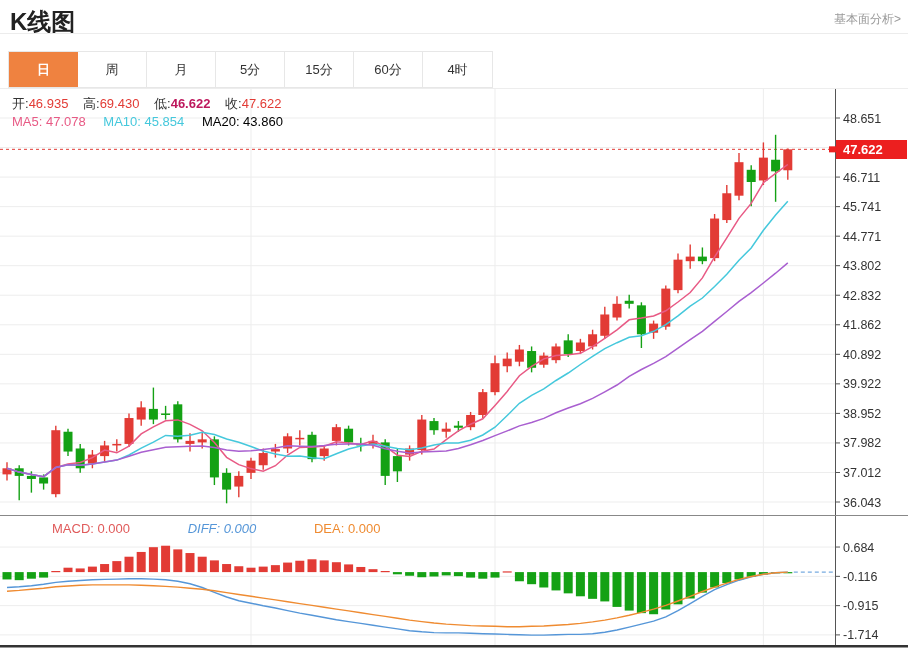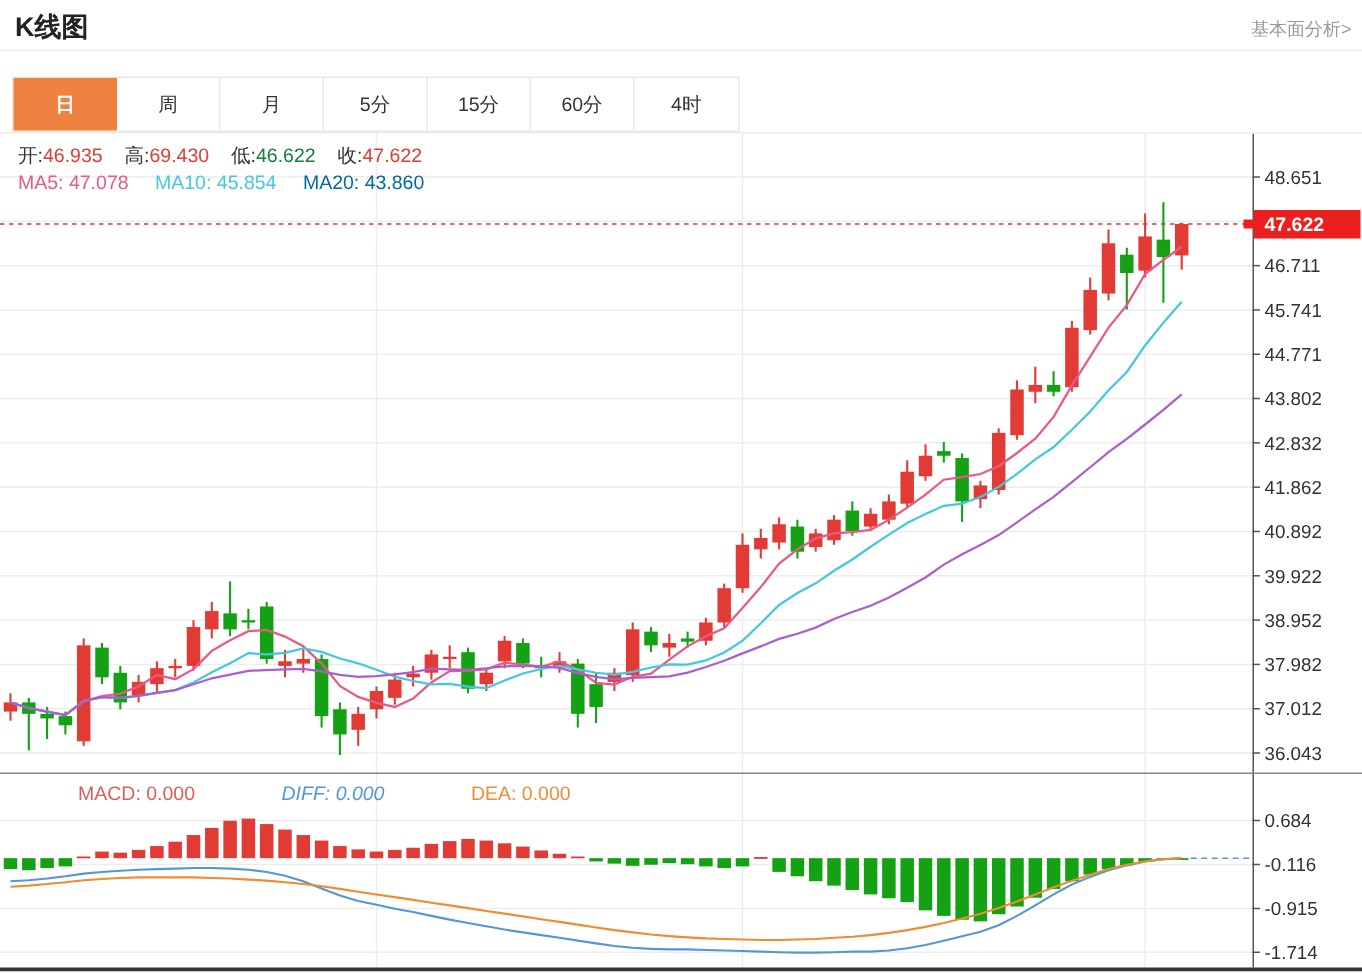--- a/index.html
+++ b/index.html
@@ -1,18 +1,18 @@
 <!DOCTYPE html>
 <html><head>
 <meta charset="utf-8">
 <style>
   html,body{margin:0;padding:0;background:#fff;}
   .app{position:relative;width:908px;height:649px;background:#fff;overflow:hidden;
        font-family:"Liberation Sans","DejaVu Sans",sans-serif;}
-  .title{position:absolute;left:10px;top:6px;font-size:18px;font-weight:bold;color:#222;}
+  .title{position:absolute;left:10px;top:6px;font-size:24px;font-weight:bold;color:#222;}
   .header-line{position:absolute;left:0;top:33px;width:908px;height:1px;background:#ececec;}
   .fund-link{position:absolute;right:7px;top:11px;font-size:12px;color:#999;cursor:pointer;}
   .tab-underline{position:absolute;left:0;top:88px;width:908px;height:1px;background:#ededed;}
   .tabgroup{position:absolute;left:8px;top:51px;display:flex;border:1px solid #e7e7e7;background:#fff;z-index:3;}
   .tab{width:69px;height:35px;line-height:35px;text-align:center;font-size:13px;color:#333;
        border-right:1px solid #e7e7e7;box-sizing:border-box;cursor:pointer;}
   .tab:last-child{border-right:none;}
   .tab.active{color:#fff;font-weight:bold;border-right:none;}
   #mainsvg{position:absolute;left:0;top:89px;z-index:1;}
   #macdsvg{position:absolute;left:0;top:516px;z-index:1;}
@@ -323,28 +323,28 @@
         <text x="843" y="94.1256" font-size="12.5" fill="#333">-0.915</text>
         <line x1="835" x2="840" y1="118.90096" y2="118.90096" stroke="#555555"></line>
         <text x="843" y="123.40096" font-size="12.5" fill="#333">-1.714</text>
       </g>
       <rect x="0" y="129" width="908" height="2.5" fill="#333333"></rect>
     </svg>
 
   <div class="quote">
     <span class="ql">开:</span><span class="qv" style="color: rgb(226, 59, 53);">46.935</span>
     <span class="ql">高:</span><span class="qv" style="color: rgb(226, 59, 53);">69.430</span>
-    <span class="ql">低:</span><span class="qv" style="color: #15803d;">46.622</span>
+    <span class="ql">低:</span><span class="qv" style="color: #be185d; font-weight: bold;">46.622</span>
     <span class="ql">收:</span><span class="qv" style="color: rgb(226, 59, 53);">47.622</span>
   </div>
 
   <div class="ma-line">
     <span id="ma5txt" style="color: rgb(232, 90, 133);">MA5: 47.078</span>
     <span id="ma10txt" style="color: rgb(69, 200, 220);">MA10: 45.854</span>
-    <span id="ma20txt" style="color: #0369a1;">MA20: 43.860</span>
+    <span id="ma20txt" style="color: #000000;">MA20: 43.860</span>
   </div>
 
   <div class="macdinfo">
     <span id="macdtxt" style="color: rgb(224, 90, 90);">MACD: 0.000</span>
     <span id="difftxt" style="color: rgb(85, 150, 216); font-style: italic;">DIFF: 0.000</span>
     <span id="deatxt" style="color: rgb(239, 139, 49);">DEA: 0.000</span>
   </div>
 
   <div class="badge" id="pricebadge" style="background: rgb(236, 31, 31);">47.622</div>
 </div>

